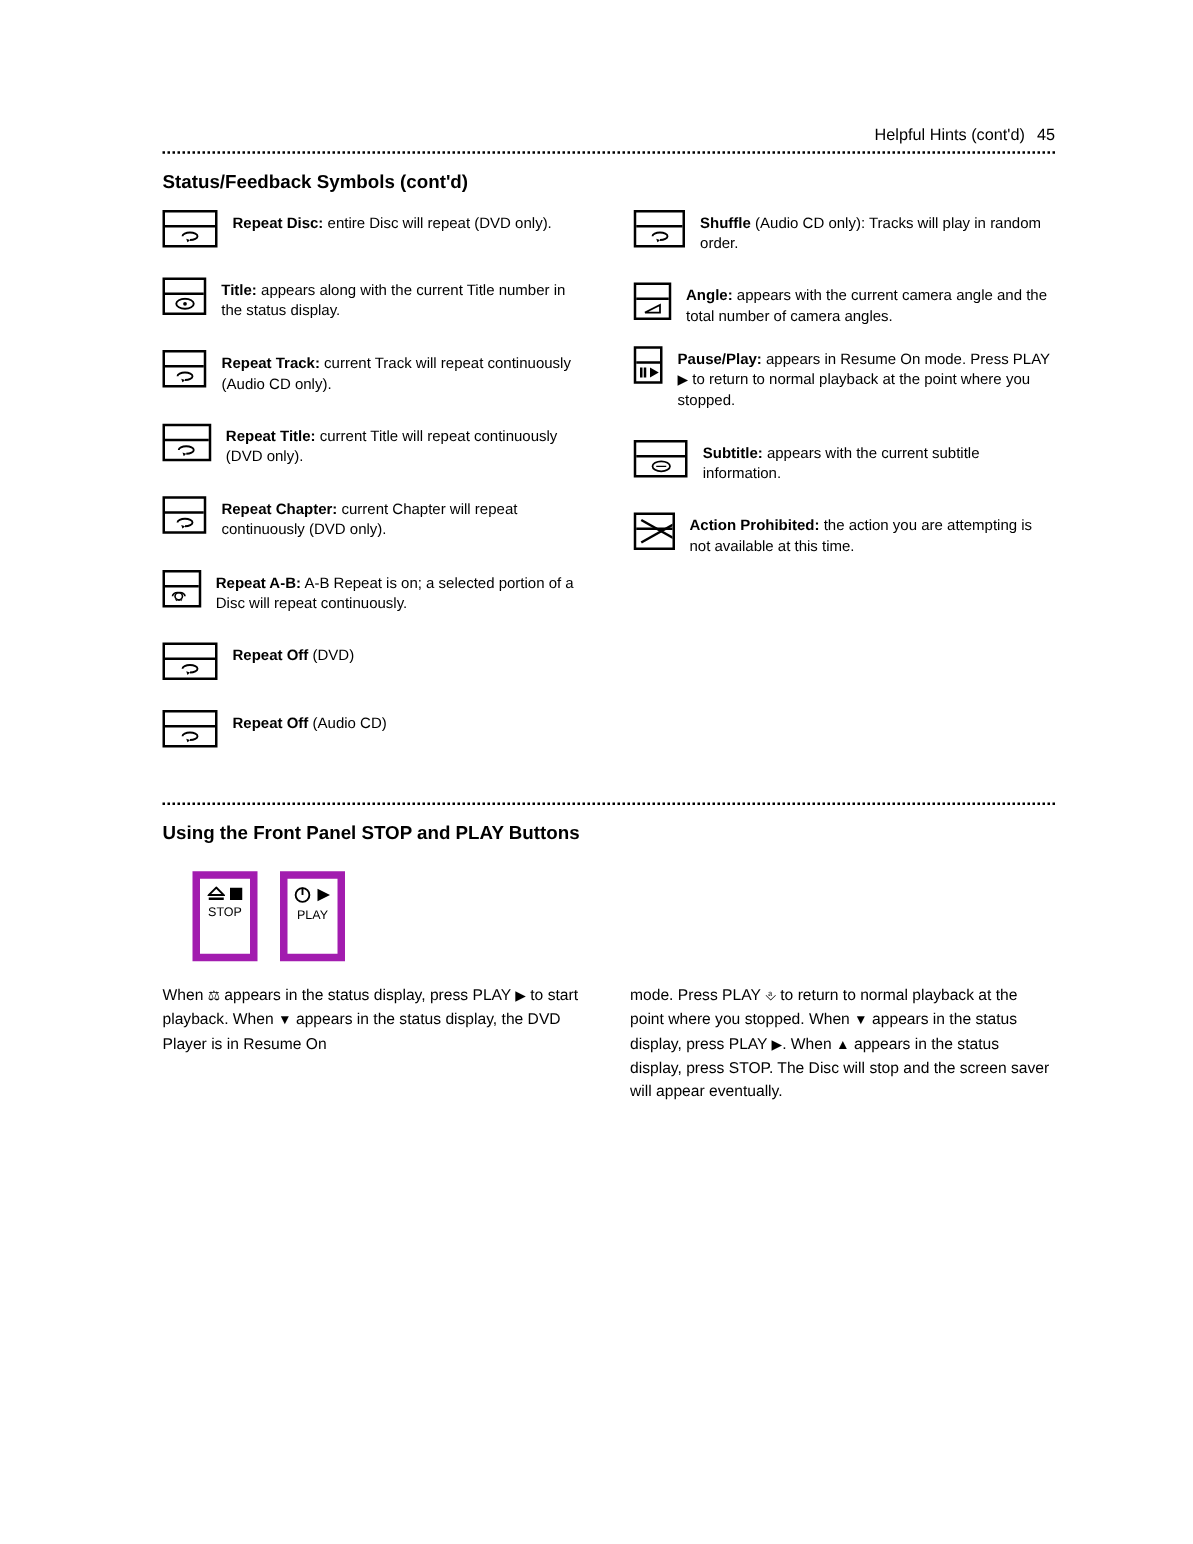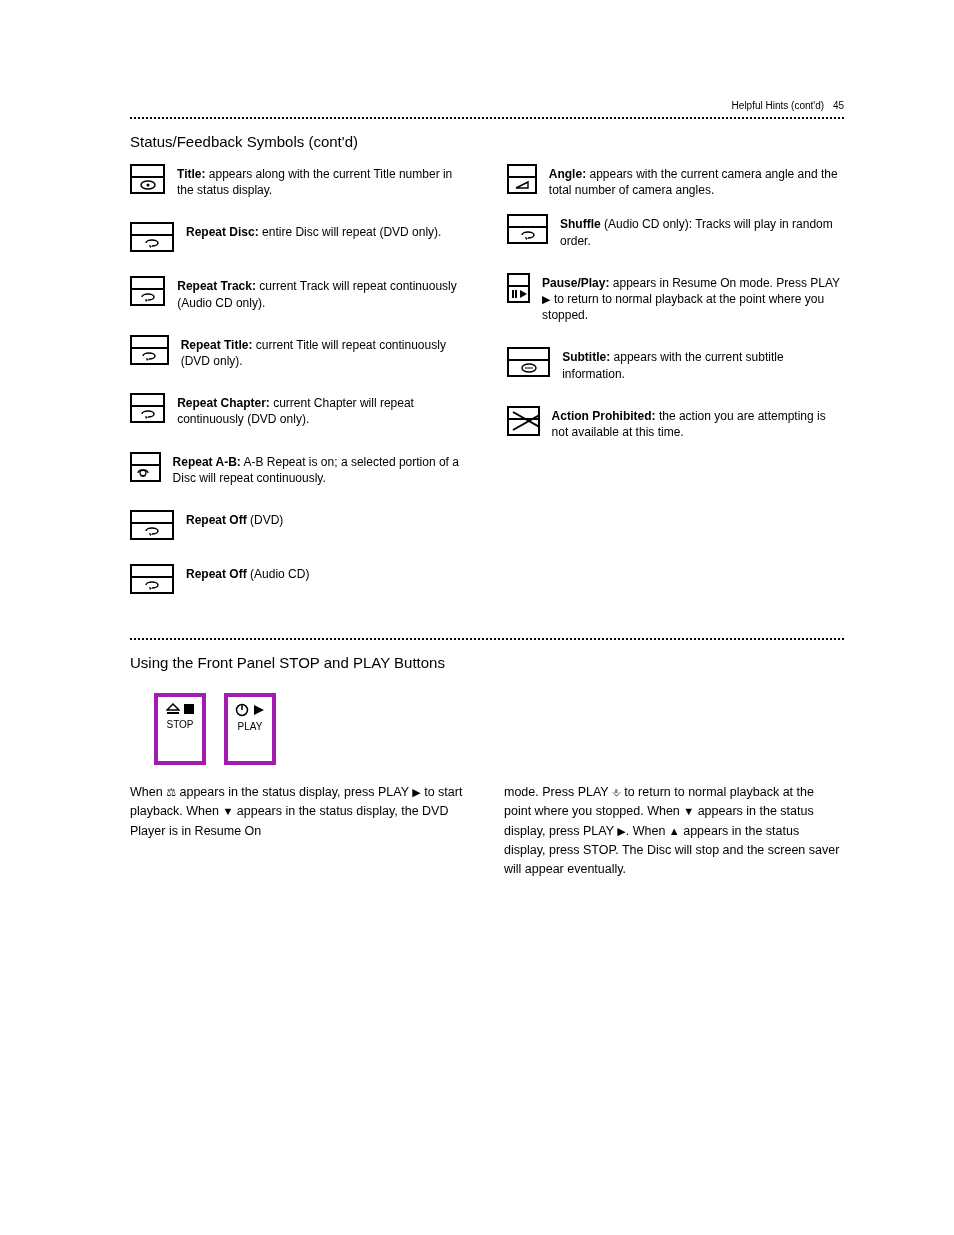--- a/index.html
+++ b/index.html
@@ -10,31 +10,31 @@
     font-family: Arial, Helvetica, sans-serif;
     color: #000;
     position: relative;
     padding: 0;
   }
   .page {
     padding: 100px 110px 60px 130px;
   }
   .page-header {
     text-align: right;
-    font-size: 10px;
+    font-size: 13px;
     margin-bottom: 6px;
   }
   .page-header .pnum { display: inline-block; margin-left: 6px; }
   .dotted {
     border: none;
     border-top: 2px dotted #000;
     margin: 4px 0 14px 0;
   }
   .section-title {
-    font-weight: normal;
+    font-weight: bold;
     font-size: 15px;
     margin: 10px 0 14px 0;
   }
   
   .ibox {
     display: inline-block;
     width: 44px;
     height: 30px;
     border: 2px solid #000;
     position: relative;
@@ -66,21 +66,21 @@
     align-items: flex-start;
     margin-bottom: 24px;
   }
   .ftxt { font-size: 12px; line-height: 1.35; padding-top: 2px; }
   .ftxt .name { font-weight: bold; }
   .inline-glyph { font-size: 11px; }
   
   .btns { display: flex; gap: 18px; margin: 8px 0 18px 24px; }
   .sqbtn {
     width: 52px; height: 72px;
-    border: 4px solid #a21caf;
+    border: 6px solid #a21caf;
     display: flex; flex-direction: column;
     align-items: center; justify-content: flex-start;
     padding-top: 6px;
     font-size: 13px;
   }
   .sqbtn .top { display: flex; gap: 4px; align-items: center; font-size: 13px; line-height: 1; }
   .body-text { font-size: 12.5px; line-height: 1.55; }
   .body-block { margin-top: 0; }
   .cols2 {
     display: flex;
@@ -105,39 +105,39 @@
 
   <div class="features">
 
     <div class="col">
 
       <div class="frow">
         <span class="ibox">
           <span class="toprule"></span>
           <span class="glyph">
               <svg width="18" height="10">
+                <path d="M3 5 A6 3 0 1 1 9 8" fill="none" stroke="#000" stroke-width="1.5"></path>
+                <path d="M9 8 l-3 -1 l1 3 z" fill="#000"></path>
+              </svg>
+            </span>
+        </span>
+        <span class="ftxt"><span class="name">Repeat Disc:</span> <span>entire Disc will repeat (DVD only).</span></span>
+      </div>
+
+      <div class="frow">
+        <span class="ibox">
+          <span class="toprule"></span>
+          <span class="glyph">
+              <svg width="18" height="10">
                 <ellipse cx="9" cy="5" rx="7" ry="4" fill="none" stroke="#000" stroke-width="1.5"></ellipse>
                 <circle cx="9" cy="5" r="1.5" fill="#000"></circle>
               </svg>
             </span>
         </span>
         <span class="ftxt"><span class="name">Title:</span> <span>appears along with the current Title number in the status display.</span></span>
-      </div>
-
-      <div class="frow">
-        <span class="ibox">
-          <span class="toprule"></span>
-          <span class="glyph">
-              <svg width="18" height="10">
-                <path d="M3 5 A6 3 0 1 1 9 8" fill="none" stroke="#000" stroke-width="1.5"></path>
-                <path d="M9 8 l-3 -1 l1 3 z" fill="#000"></path>
-              </svg>
-            </span>
-        </span>
-        <span class="ftxt"><span class="name">Repeat Disc:</span> <span>entire Disc will repeat (DVD only).</span></span>
       </div>
 
       <div class="frow">
         <span class="ibox">
           <span class="toprule"></span>
           <span class="glyph">
               <svg width="18" height="10">
                 <path d="M3 5 A6 3 0 1 1 9 8" fill="none" stroke="#000" stroke-width="1.5"></path>
                 <path d="M9 8 l-3 -1 l1 3 z" fill="#000"></path>
               </svg>
@@ -210,43 +210,43 @@
               </svg>
             </span>
         </span>
         <span class="ftxt"><span class="name">Repeat Off</span> <span>(Audio CD)</span></span>
       </div>
 
     </div>
 
     <div class="col">
 
+      <div class="frow">
+        <span class="ibox">
+          <span class="toprule"></span>
+          <span class="glyph">
+              <svg width="18" height="10">
+                <path d="M3 5 A6 3 0 1 1 9 8" fill="none" stroke="#000" stroke-width="1.5"></path>
+                <path d="M9 8 l-3 -1 l1 3 z" fill="#000"></path>
+              </svg>
+            </span>
+        </span>
+        <span class="ftxt"><span class="name">Shuffle</span> <span>(Audio CD only): Tracks will play in random order.</span></span>
+      </div>
+
       <div class="frow" style="margin-bottom:16px">
         <span class="ibox">
           <span class="toprule"></span>
           <span class="glyph">
               <svg width="18" height="12">
                 <path d="M3 9 L15 3 L15 9 Z" fill="none" stroke="#000" stroke-width="1.4"></path>
               </svg>
             </span>
         </span>
         <span class="ftxt"><span class="name">Angle:</span> <span>appears with the current camera angle and the total number of camera angles.</span></span>
-      </div>
-
-      <div class="frow">
-        <span class="ibox">
-          <span class="toprule"></span>
-          <span class="glyph">
-              <svg width="18" height="10">
-                <path d="M3 5 A6 3 0 1 1 9 8" fill="none" stroke="#000" stroke-width="1.5"></path>
-                <path d="M9 8 l-3 -1 l1 3 z" fill="#000"></path>
-              </svg>
-            </span>
-        </span>
-        <span class="ftxt"><span class="name">Shuffle</span> <span>(Audio CD only): Tracks will play in random order.</span></span>
       </div>
 
 
       <div class="frow">
         <span class="ibox">
           <span class="toprule"></span>
           <span class="glyph">
               <svg width="20" height="12">
                 <rect x="3" y="2" width="2" height="8" fill="#000"></rect>
                 <rect x="6" y="2" width="2" height="8" fill="#000"></rect>

